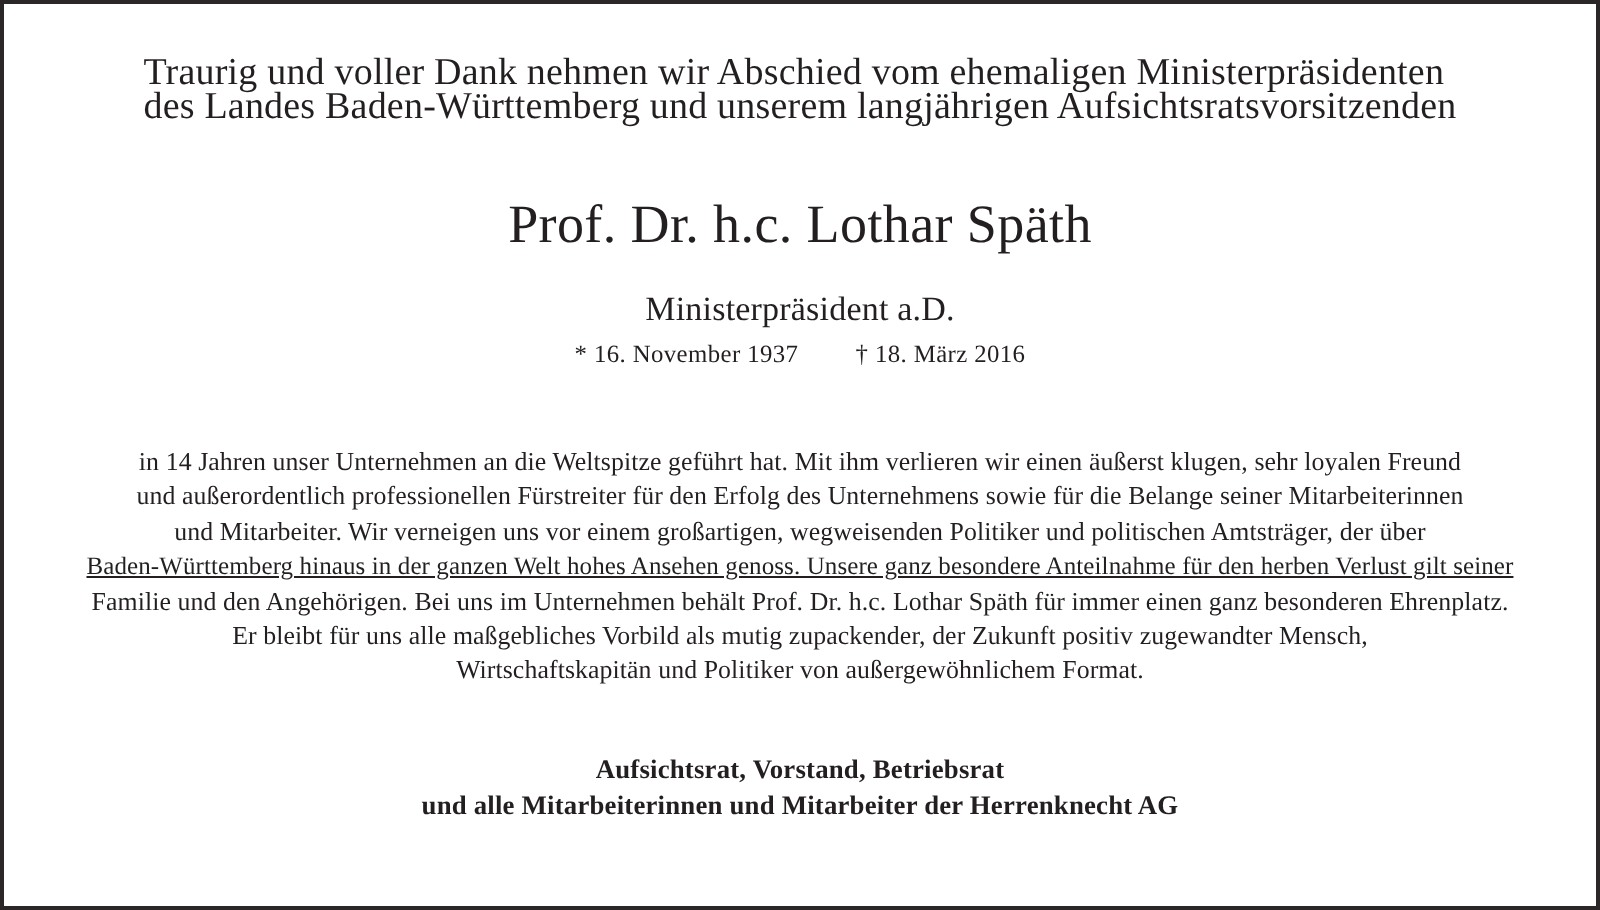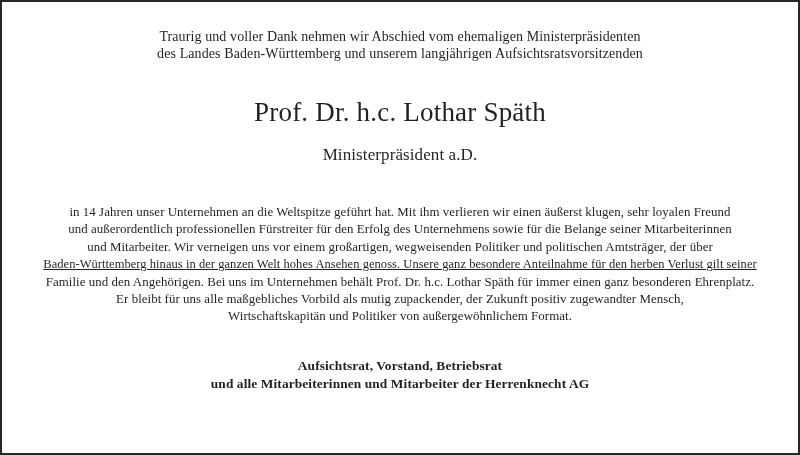--- a/index.html
+++ b/index.html
@@ -21,22 +21,21 @@
     height: 455px;
     background: #ffffff;
     border: 2px solid #2b2627;
     padding: 20px 40px 10px 40px;
     display: flex;
     flex-direction: column;
     align-items: center;
   }
 
   .intro {
-    text-align: center;
-    font-size: 14px;
+    font-size: 19px;
     line-height: 17px;
     letter-spacing: 0.1px;
     margin-top: 6px;
   }
   .intro div { white-space: nowrap; }
 
   .name-block {
     text-align: center;
     margin-top: 34px;
   }
@@ -86,20 +85,27 @@
 <div class="page">
 
   <div class="intro">
     <div>Traurig und voller Dank nehmen wir Abschied vom ehemaligen Ministerpräsidenten</div>
     <div>des Landes Baden-Württemberg und unserem langjährigen Aufsichtsratsvorsitzenden</div>
   </div>
 
   <div class="name-block">
     <div class="deceased-name">Prof. Dr. h.c. Lothar Späth</div>
     <div class="deceased-role">Ministerpräsident a.D.</div>
+    <div class="dates">
+      <span>*</span>
+      <span>16. November 1937</span>
+      <span class="gap"></span>
+      <span>†</span>
+      <span>18. März 2016</span>
+    </div>
   </div>
 
   <div class="body-text">
     <div>in 14 Jahren unser Unternehmen an die Weltspitze geführt hat.  Mit ihm verlieren wir einen äußerst klugen, sehr loyalen Freund</div>
     <div>und außerordentlich professionellen Fürstreiter für den Erfolg des Unternehmens sowie für die Belange seiner Mitarbeiterinnen</div>
     <div>und Mitarbeiter. Wir verneigen uns vor einem großartigen, wegweisenden Politiker und politischen Amtsträger, der über</div>
     <div style="font-size: 12.5px; text-decoration: underline;">Baden-Württemberg hinaus in der ganzen Welt hohes Ansehen genoss. Unsere ganz besondere Anteilnahme für den herben Verlust gilt seiner</div>
     <div>Familie und den Angehörigen. Bei uns im Unternehmen behält Prof. Dr. h.c. Lothar Späth für immer einen ganz besonderen Ehrenplatz.</div>
     <div>Er bleibt für uns alle maßgebliches Vorbild als mutig zupackender, der Zukunft positiv zugewandter Mensch,</div>
     <div>Wirtschaftskapitän und Politiker von außergewöhnlichem Format.</div>

